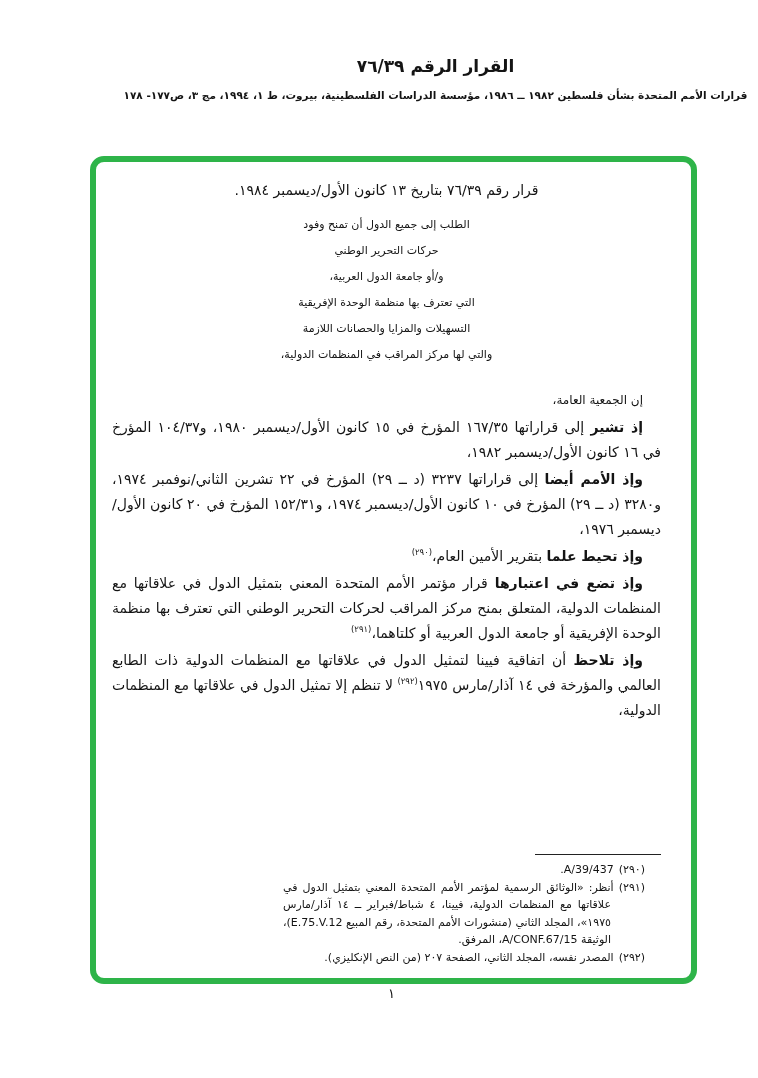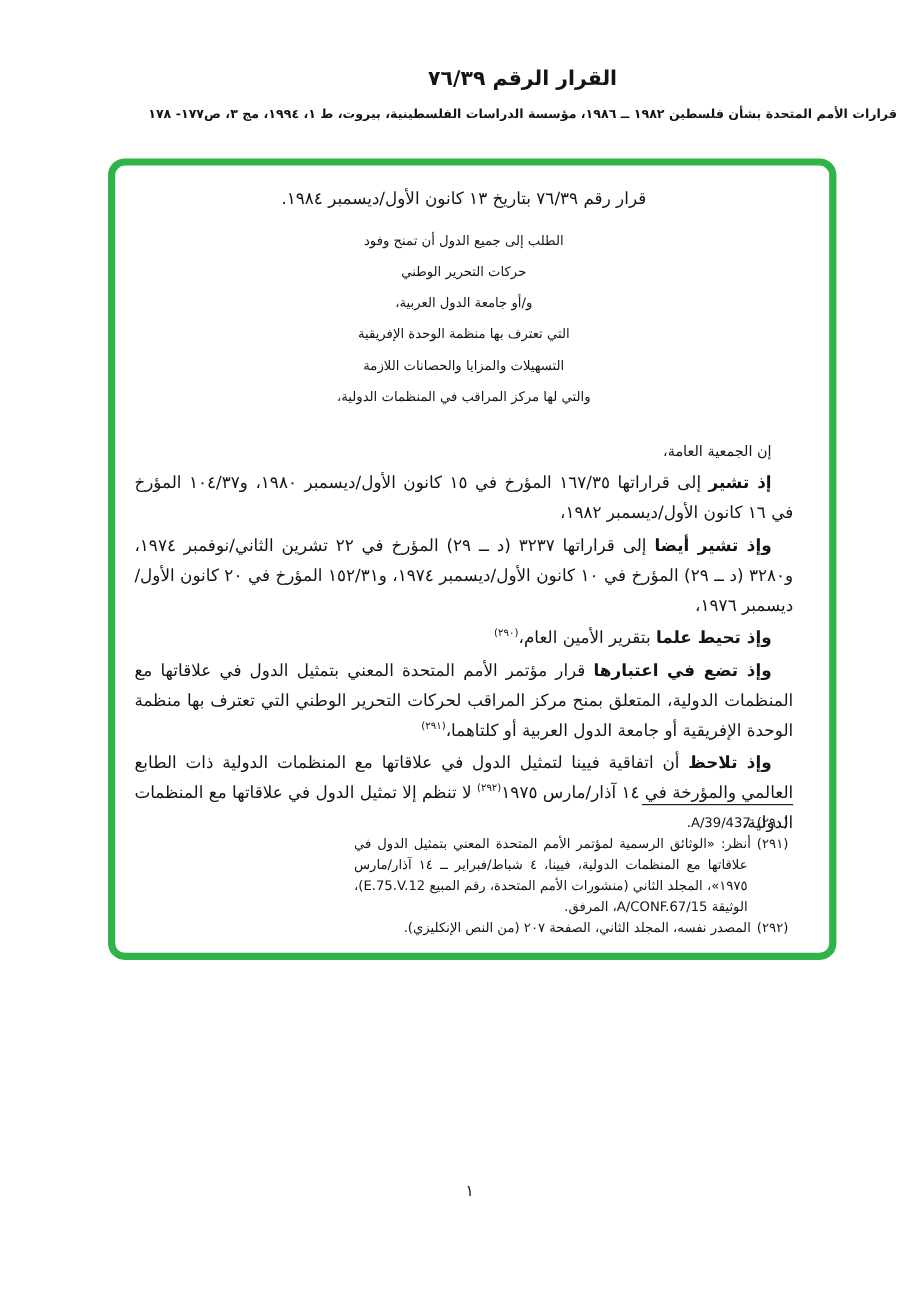--- a/index.html
+++ b/index.html
@@ -7,41 +7,41 @@
     width:758px;height:1078px;position:relative;background:#ffffff;
     font-family:"DejaVu Sans", sans-serif;color:#141414;overflow:hidden;
   }
   
   .hdr{position:absolute;left:115px;right:2px;top:56px;text-align:center;direction:rtl;}
   .hdr-title{font-size:17px;font-weight:bold;letter-spacing:0;}
   .hdr-src{margin-top:13px;font-size:10.5px;font-weight:bold;white-space:nowrap;}
   
   .frame{
     position:absolute;box-sizing:border-box;
-    left:90px;top:132px;width:607px;height:668px;
+    left:90px;top:156px;width:607px;height:828px;
     border:6px solid #2eb449;border-radius:14px;
     direction:rtl;padding:14px 30px 0 16px;
   }
   .date-line{text-align:center;font-size:14px;margin-top:6px;}
   .subject{text-align:center;font-weight:normal;font-size:11px;line-height:26px;margin-top:14px;}
   .subject div{white-space:nowrap;}
   .opening{font-weight:normal;font-size:12px;margin-top:20px;text-indent:18px;line-height:25px;}
   .bodytxt p{
     font-size:14px;line-height:25px;text-align:justify;text-indent:18px;
     margin:2px 0 0 0;
   }
   .bodytxt .lead{font-weight:bold;}
   sup.ref{font-size:8.5px;vertical-align:super;line-height:0;}
   
   .footnotes{
     position:absolute;bottom:12px;left:16px;right:30px;
     font-size:11px;line-height:17.5px;direction:rtl;
   }
   .fn-rule{width:126px;border-top:1px solid #222;margin-bottom:6px;}
-  .fn-block{margin-right:4px;width:362px;}
+  .fn-block{margin-right:16px;width:362px;}
   .fn{padding-right:34px;text-indent:-34px;text-align:justify;margin:0;}
   .fn .fn-marker{margin-inline-end:5px;}
   
   .page-num{position:absolute;top:986px;left:25px;right:0;text-align:center;font-size:13px;}
 </style>
 </head>
 <body>
 
 <div class="hdr">
   <div class="hdr-title">القرار الرقم ٧٦/٣٩</div>
@@ -57,21 +57,21 @@
     <div>و/أو جامعة الدول العربية،</div>
     <div>التي تعترف بها منظمة الوحدة الإفريقية</div>
     <div>التسهيلات والمزايا والحصانات اللازمة</div>
     <div>والتي لها مركز المراقب في المنظمات الدولية،</div>
   </div>
 
   <div class="opening">إن الجمعية العامة،</div>
 
   <div class="bodytxt">
     <p><span class="lead">إذ تشير</span><span> إلى قراراتها ١٦٧/٣٥ المؤرخ في ١٥ كانون الأول/ديسمبر ١٩٨٠، و١٠٤/٣٧ المؤرخ في ١٦ كانون الأول/ديسمبر ١٩٨٢،</span><sup class="ref"></sup><span></span></p>
-    <p><span class="lead">وإذ تشير أيضا</span><span> إلى قراراتها ٣٢٣٧ (د ــ ٢٩) المؤرخ في ٢٢ تشرين الثاني/نوفمبر ١٩٧٤، و٣٢٨٠ (د ــ ٢٩) المؤرخ في ١٠ كانون الأول/ديسمبر ١٩٧٤، و١٥٢/٣١ المؤرخ في ٢٠ كانون الأول/ديسمبر ١٩٧٦،</span><sup class="ref"></sup><span></span></p>
+    <p><span class="lead">وإذ الأمم أيضا</span><span> إلى قراراتها ٣٢٣٧ (د ــ ٢٩) المؤرخ في ٢٢ تشرين الثاني/نوفمبر ١٩٧٤، و٣٢٨٠ (د ــ ٢٩) المؤرخ في ١٠ كانون الأول/ديسمبر ١٩٧٤، و١٥٢/٣١ المؤرخ في ٢٠ كانون الأول/ديسمبر ١٩٧٦،</span><sup class="ref"></sup><span></span></p>
     <p><span class="lead">وإذ تحيط علما</span><span> بتقرير الأمين العام،</span><sup class="ref">(٢٩٠)</sup><span></span></p>
     <p><span class="lead">وإذ تضع في اعتبارها</span><span> قرار مؤتمر الأمم المتحدة المعني بتمثيل الدول في علاقاتها مع المنظمات الدولية، المتعلق بمنح مركز المراقب لحركات التحرير الوطني التي تعترف بها منظمة الوحدة الإفريقية أو جامعة الدول العربية أو كلتاهما،</span><sup class="ref">(٢٩١)</sup><span></span></p>
     <p><span class="lead">وإذ تلاحظ</span><span> أن اتفاقية فيينا لتمثيل الدول في علاقاتها مع المنظمات الدولية ذات الطابع العالمي والمؤرخة في ١٤ آذار/مارس ١٩٧٥</span><sup class="ref">(٢٩٢)</sup><span> لا تنظم إلا تمثيل الدول في علاقاتها مع المنظمات الدولية،</span></p>
   </div>
 
   <div class="footnotes">
     <div class="fn-rule"></div>
     <div class="fn-block">
       <p class="fn"><span class="fn-marker">(٢٩٠)</span><span>A/39/437.</span></p>
       <p class="fn"><span class="fn-marker">(٢٩١)</span><span>أنظر: «الوثائق الرسمية لمؤتمر الأمم المتحدة المعني بتمثيل الدول في علاقاتها مع المنظمات الدولية، فيينا، ٤ شباط/فبراير ــ ١٤ آذار/مارس ١٩٧٥»، المجلد الثاني (منشورات الأمم المتحدة، رقم المبيع E.75.V.12)، الوثيقة A/CONF.67/15، المرفق.</span></p>

